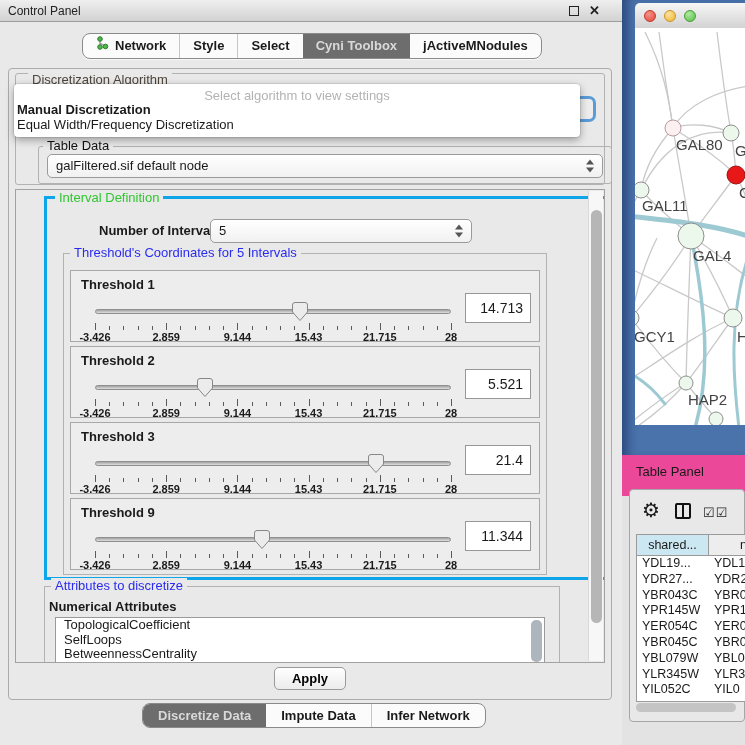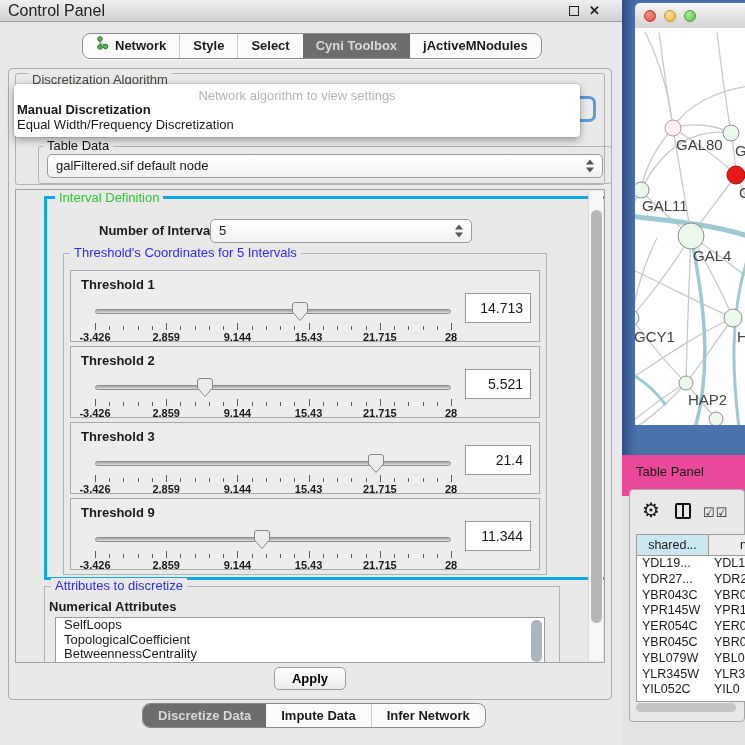--- a/index.html
+++ b/index.html
@@ -3,21 +3,21 @@
 <meta charset="utf-8">
 <style>
   * { margin:0; padding:0; box-sizing:border-box; }
   html,body { width:745px; height:745px; overflow:hidden; }
   body { font-family:"Liberation Sans", sans-serif; background:#e3e3e3; position:relative; font-size:13px; color:#1a1a1a; }
 
   
   .left-window { position:absolute; left:0; top:0; width:622px; height:745px; background:#e9e9e9; }
   .titlebar { position:absolute; left:0; top:0; width:622px; height:22px;
     background:linear-gradient(#efefef,#d2d2d2); border-bottom:1px solid #9d9d9d; }
-  .tb-title { position:absolute; left:8px; top:0; line-height:22px; font-size:16px; color:#222; }
+  .tb-title { position:absolute; left:8px; top:0; line-height:22px; font-size:12px; color:#222; }
   .tb-icons { position:absolute; right:22px; top:0; height:22px; display:flex; align-items:center; gap:10px; }
   .float-icon { width:10px; height:10px; border:1.5px solid #222; display:inline-block; }
   .close-icon { font-size:13px; font-weight:bold; color:#222; line-height:22px; }
 
   
   .tabstrip { position:absolute; left:82px; top:33px; height:26px; display:flex;
     border:1px solid #8a8a8a; border-radius:8px; overflow:hidden; background:#fbfbfb;
     font-weight:bold; box-shadow:0 1px 1px rgba(255,255,255,.7); }
   .tab { padding:0 13px; line-height:24px; display:flex; align-items:center; gap:6px; white-space:nowrap; }
   .tab.sepline { border-left:1px solid #c6c6c6; }
@@ -391,22 +391,22 @@
             </div>
             <div class="t-value">11.344</div>
           </div>
         </div>
       </div>
 
       <div class="attrs-group">
         <span class="group-title blue-title">Attributes to discretize</span>
         <div class="attr-heading">Numerical Attributes</div>
         <div class="attr-list">
+          <div class="attr-item">TopologicalCoefficient</div>
           <div class="attr-item">SelfLoops</div>
-          <div class="attr-item">TopologicalCoefficient</div>
           <div class="attr-item">BetweennessCentrality</div>
           <div class="list-scrollbar">
               <div class="list-thumb"></div>
             </div>
         </div>
       </div>
 
       <div class="v-scrollbar">
           <div class="v-thumb"></div>
         </div>
@@ -417,21 +417,21 @@
     </div>
   </div>
 
   <div class="bottom-tabs">
     <div class="btab selected">Discretize Data</div>
     <div class="btab">Impute Data</div>
     <div class="btab sepline">Infer Network</div>
   </div>
 
   <div class="popup">
-    <div class="popup-prompt">Network algorithm to view settings</div>
+    <div class="popup-prompt">Select algorithm to view settings</div>
     <div class="popup-opt bold">Manual Discretization</div>
     <div class="popup-opt">Equal Width/Frequency Discretization</div>
   </div>
 </div>
 
 <div class="net-window">
   <div class="net-titlebar">
     <span class="lights">
       <span class="light red"></span>
       <span class="light yellow"></span>

